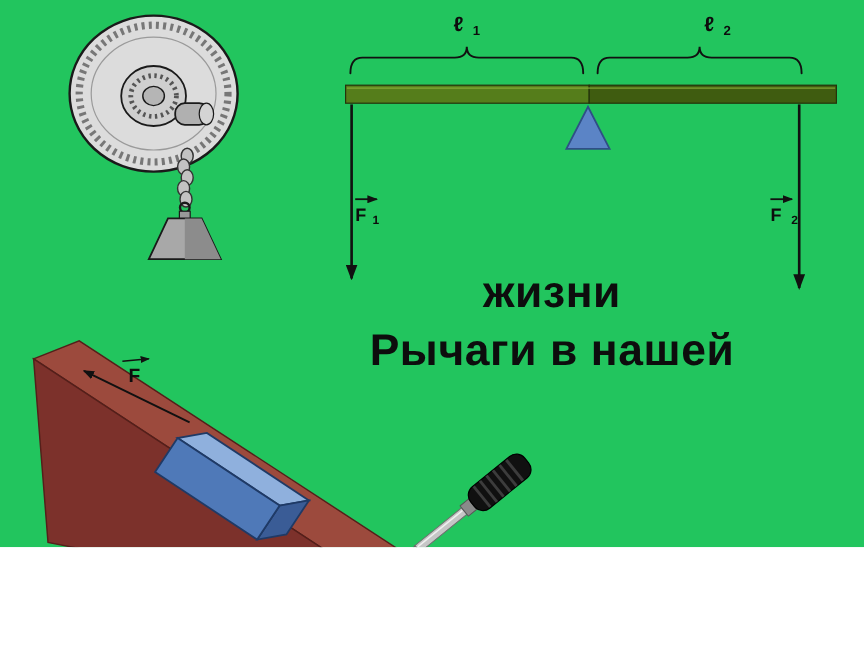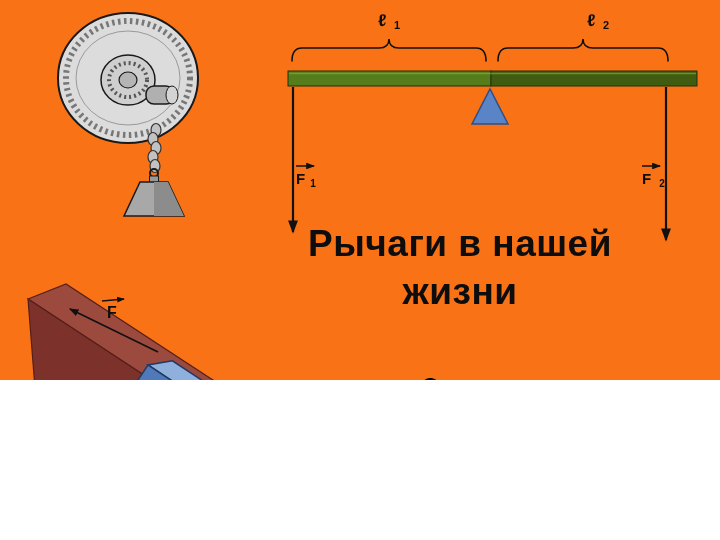--- a/index.html
+++ b/index.html
@@ -1,19 +1,19 @@
 <!DOCTYPE html>
 <html><head>
 <meta charset="utf-8">
 <style>
   html,body{margin:0;padding:0;background:#fff;}
   .slide{
     position:relative;
-    width:720px;height:380px;
-    background:#f97316;
+    width:720px;height:456px;
+    background:#22c55e;
     overflow:hidden;
     font-family:"Liberation Sans", sans-serif;
   }
   .slide svg{position:absolute;left:0;top:0;}
   .title{
     position:absolute;
     left:250px;top:220px;width:420px;
     text-align:center;
     font-weight:bold;
     font-size:37px;
@@ -131,17 +131,17 @@
         <line x1="85" y1="-11.2" x2="85" y2="11.2"></line>
         <line x1="92" y1="-11.3" x2="92" y2="11.3"></line>
         <line x1="99" y1="-11.3" x2="99" y2="11.3"></line>
         <line x1="106" y1="-11.2" x2="106" y2="11.2"></line>
         <line x1="113" y1="-11" x2="113" y2="11"></line>
       </g>
     </g>
   </svg>
 
   <div class="title">
+    <div>жизни</div>
     <div>Рычаги в нашей</div>
-    <div>жизни</div>
   </div>
 
 </div>
 
 </body></html>

